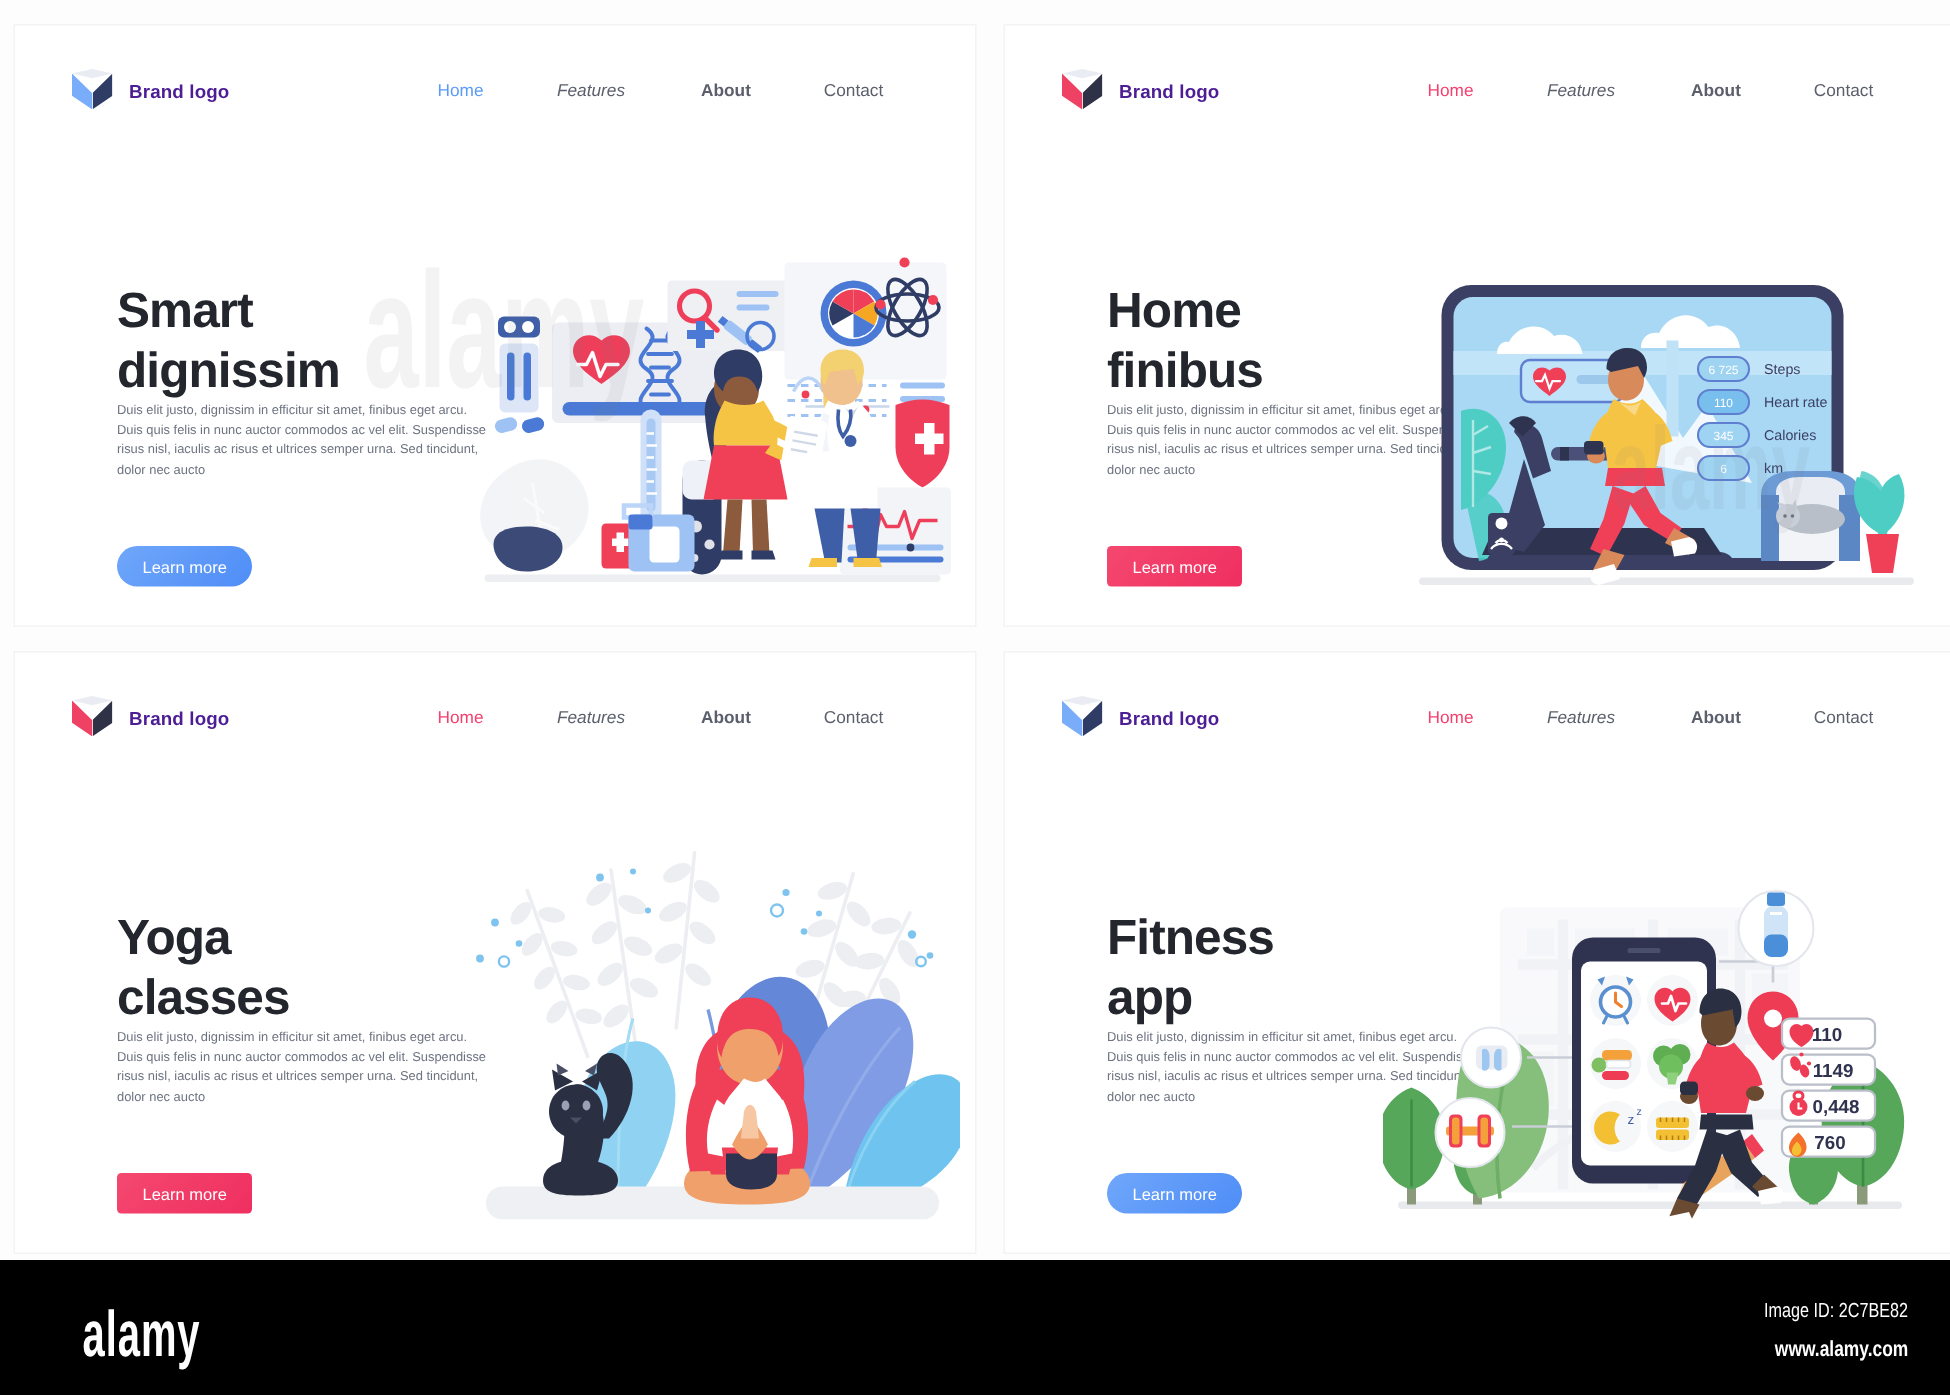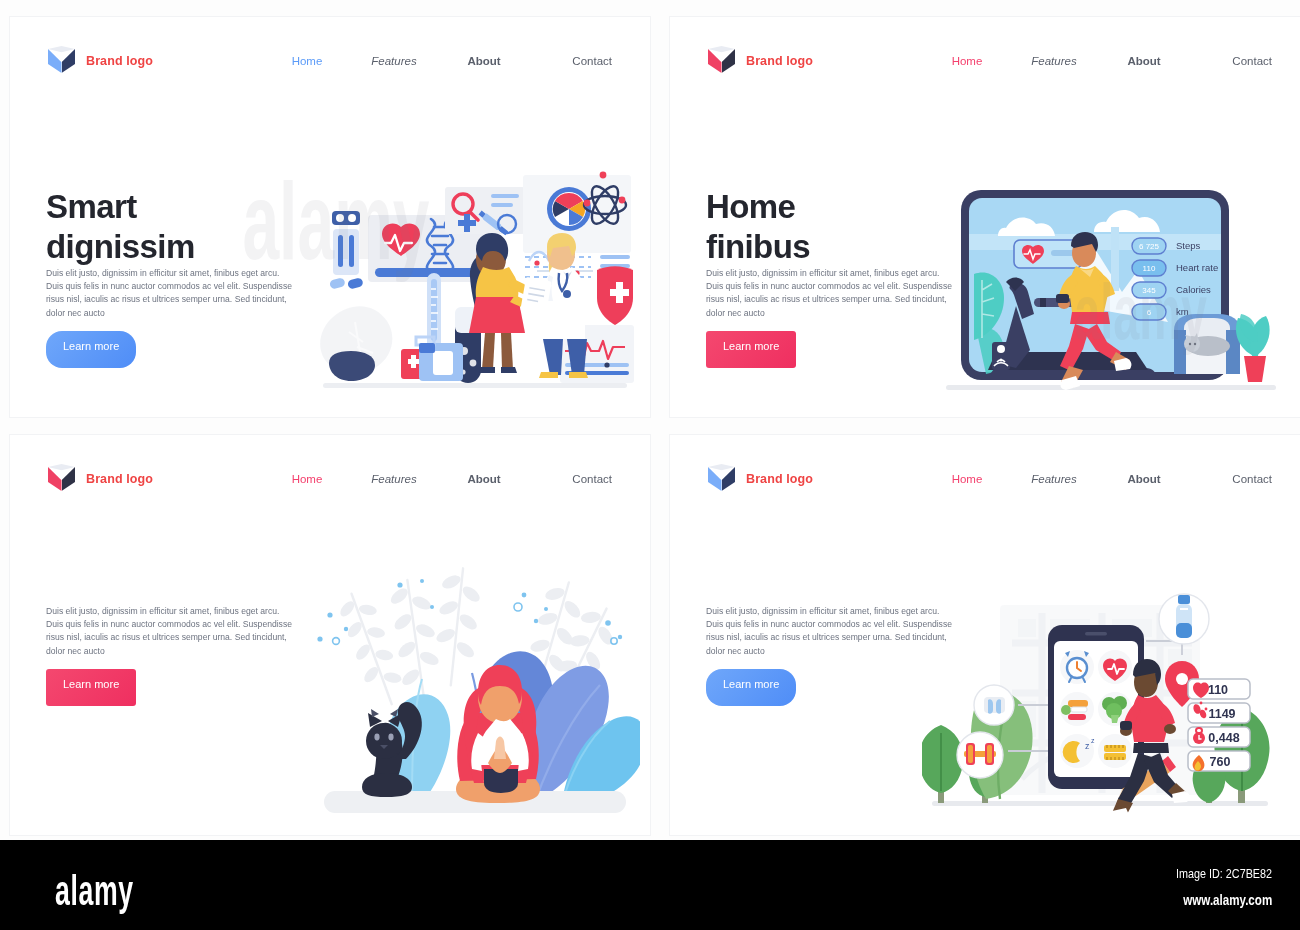--- a/index.html
+++ b/index.html
@@ -44,46 +44,46 @@
     clip-path: polygon(50% 0, 100% 28%, 50% 56%, 0 28%);
   }
   .cube .lf {
     position: absolute; left: 0; top: 3px; width: 13.5px; height: 24px;
     clip-path: polygon(0 0, 100% 55%, 100% 100%, 0 62%);
   }
   .cube .rt {
     position: absolute; left: 13.5px; top: 3px; width: 13.5px; height: 24px;
     clip-path: polygon(0 55%, 100% 0, 100% 62%, 0 100%);
   }
-  .brand-text { font-size: 12.5px; font-weight: bold; color: #ef4444; letter-spacing: .1px; }
+  .brand-text { font-size: 12.5px; font-weight: bold; color: #4c1d95; letter-spacing: .1px; }
 
   .nav { margin-left: auto; display: flex; align-items: center; }
   .nav a {
     font-size: 11.5px; color: #5a5f6b; text-decoration: none;
     display: inline-block; text-align: center;
   }
   .nav a.n0 { width: 78px; }
   .nav a.n1 { width: 96px; font-style: italic; }
   .nav a.n2 { width: 84px; font-weight: bold; }
-  .nav a.n3 { width: 86px; text-align: right; }
+  .nav a.n3 { width: 86px; }
   .nav a.active { font-weight: normal; }
 
   
-  .copy { position: absolute; left: 36px; top: 170px; width: 250px; }
+  .copy { position: absolute; left: 68px; top: 170px; width: 250px; }
   .copy h1 {
     font-size: 33px; line-height: 40px; font-weight: bold;
     color: #24262e; letter-spacing: -.6px;
   }
   .copy p {
     font-size: 8.6px; line-height: 13.2px; color: #6d7380;
   }
   .btn {
-    margin-top: 11px;
+    margin-top: 44px;
     display: inline-block;
-    padding: 9px 17px 16px 17px;
+    padding: 9px 17px 6px 17px;
     font-size: 11px; color: #ffffff;
     border-radius: 16px;
     border: none; cursor: pointer;
     font-family: "Liberation Sans", sans-serif;
   }
   .btn.sharp { border-radius: 3px; }
 
   
   .art { position: absolute; }
   .svgart { display: block; }
@@ -439,20 +439,21 @@
         </div>
         <nav class="nav">
           <a class="n0 active" href="#" style="color:#f4406d">Home</a>
           <a class="n1" href="#">Features</a>
           <a class="n2" href="#">About</a>
           <a class="n3" href="#">Contact</a>
         </nav>
       </div>
 
       <div class="copy">
+        <h1><span>Yoga</span><br><span>classes</span></h1>
         <p>Duis elit justo, dignissim in efficitur sit amet, finibus eget arcu. Duis quis felis in nunc auctor commodos ac vel elit. Suspendisse risus nisl, iaculis ac risus et ultrices semper urna. Sed tincidunt, dolor nec aucto</p>
         <button class="btn sharp" style="background:linear-gradient(135deg,#f4486f,#ef2f60)">Learn more</button>
         
       </div>
 
       <div class="art" style="left:300px; top:128px;">
         <svg class="svgart" width="330" height="250" viewBox="0 0 330 250">
 
           <g fill="#eceef2">
             <g transform="translate(40,30) rotate(-20)">
@@ -582,20 +583,21 @@
         </div>
         <nav class="nav">
           <a class="n0 active" href="#" style="color:#f4406d">Home</a>
           <a class="n1" href="#">Features</a>
           <a class="n2" href="#">About</a>
           <a class="n3" href="#">Contact</a>
         </nav>
       </div>
 
       <div class="copy">
+        <h1><span>Fitness</span><br><span>app</span></h1>
         <p>Duis elit justo, dignissim in efficitur sit amet, finibus eget arcu. Duis quis felis in nunc auctor commodos ac vel elit. Suspendisse risus nisl, iaculis ac risus et ultrices semper urna. Sed tincidunt, dolor nec aucto</p>
         <button class="btn" style="background:linear-gradient(135deg,#6fa7fa,#4f8df7)">Learn more</button>
         
       </div>
 
       <div class="art" style="left:252px; top:148px;">
         <svg class="svgart" width="355" height="240" viewBox="0 0 355 240">
           <rect x="10" y="218" width="336" height="5" rx="2.5" fill="#e8eaee"></rect>
 
           <g opacity=".5">

